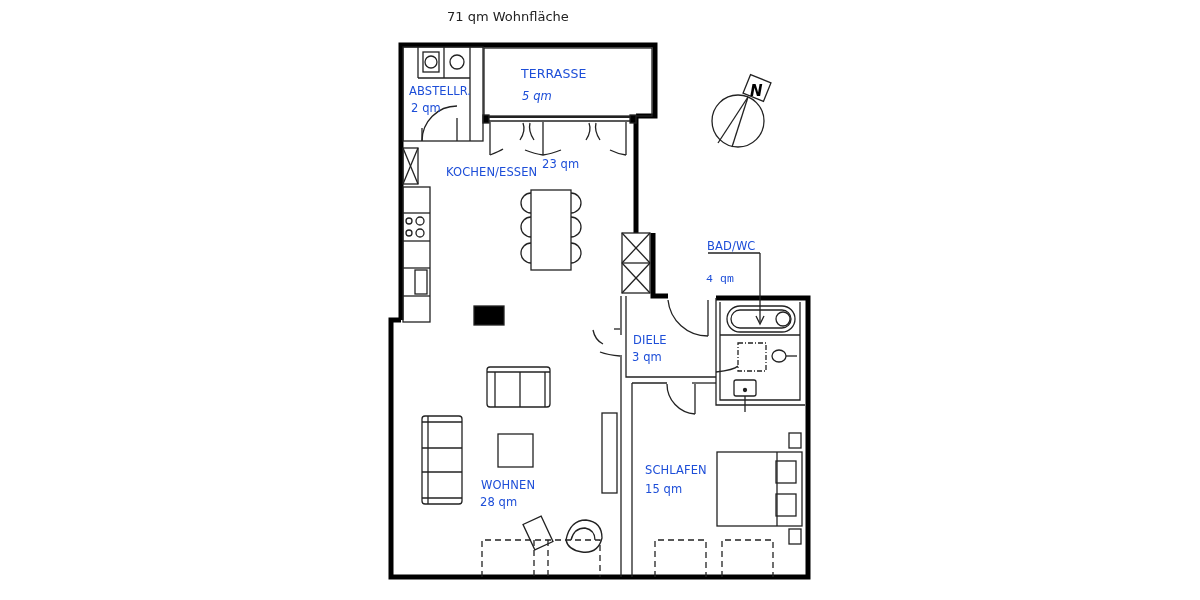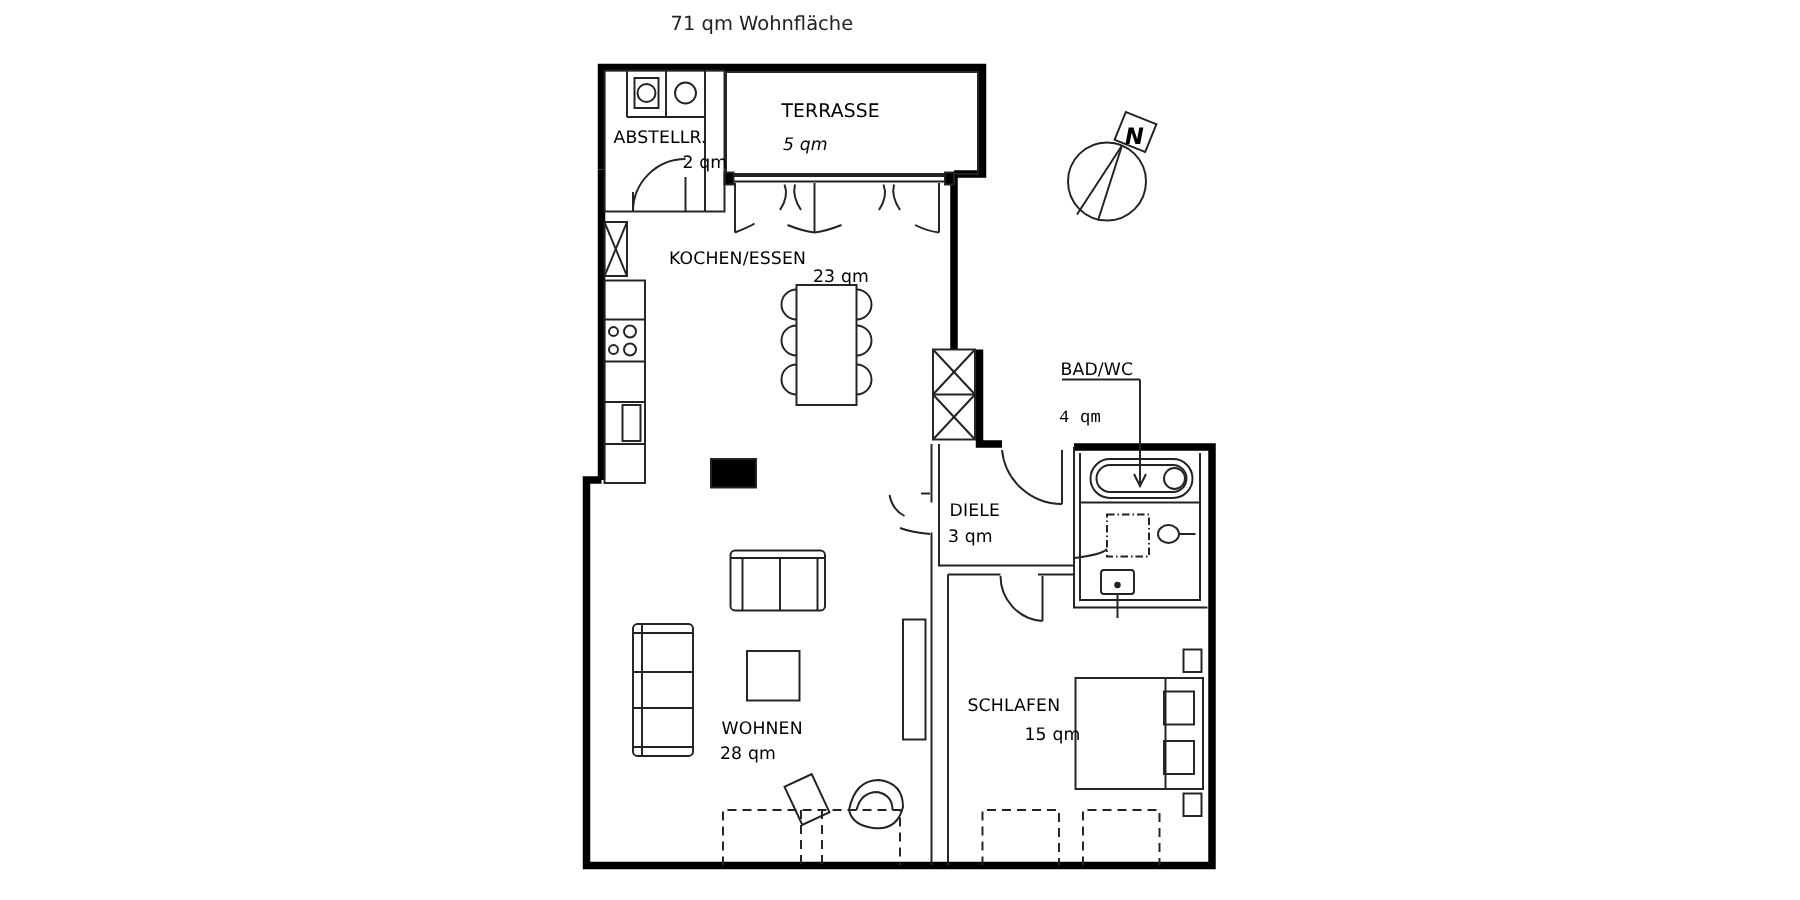--- a/index.html
+++ b/index.html
@@ -1,18 +1,18 @@
 <!DOCTYPE html>
 <html><head>
 <meta charset="utf-8">
 <style>
   html, body { margin:0; padding:0; background:#ffffff; }
   body { width:1200px; height:600px; position:relative; overflow:hidden; font-family:"DejaVu Sans", sans-serif; }
   .title { position:absolute; left:411px; top:9px; font-size:13px; color:#222;margin-left:36px; }
-  .lbl { position:absolute; font-size:11.5px; color:#000000; white-space:nowrap; letter-spacing:0.1px; }
+  .lbl { position:absolute; font-size:11.5px; color:#1d4ed8; white-space:nowrap; letter-spacing:0.1px; }
   svg { position:absolute; left:0; top:0; }
 </style>
 </head>
 <body>
 
 <div class="title">71 qm Wohnfläche</div>
 
 <svg width="1200" height="600" viewBox="0 0 1200 600">
   <g fill="none" stroke="#222" stroke-width="1.3">
 
@@ -172,25 +172,25 @@
       <circle cx="738" cy="121" r="26"></circle>
       <line x1="748" y1="97" x2="718" y2="143"></line>
       <line x1="748" y1="97" x2="732" y2="147"></line>
       <rect x="746" y="78" width="22" height="20" transform="rotate(22 757 88)" fill="#fff"></rect>
       <text x="750" y="96" font-size="15" font-weight="bold" font-style="italic" fill="#000" stroke="none" font-family="DejaVu Sans, sans-serif">N</text>
     </g>
   </g>
 </svg>
 
 <div class="lbl" style="left:409px;top:84px;">ABSTELLR.</div>
-<div class="lbl" style="left:411px;top:101px;margin-left:44px;">2 qm</div>
+<div class="lbl" style="left:411px;top:101px;">2 qm</div>
 <div class="lbl" style="left:521px;top:66px;font-size:12.5px;">TERRASSE</div>
 <div class="lbl" style="left:522px;top:89px;font-style:italic;">5 qm</div>
 <div class="lbl" style="left:446px;top:165px;">KOCHEN/ESSEN</div>
-<div class="lbl" style="left:542px;top:177px;">23 qm</div>
+<div class="lbl" style="left:542px;top:157px;">23 qm</div>
 <div class="lbl" style="left:707px;top:239px;">BAD/WC</div>
 <div class="lbl" style="left:706px;top:272px;font-family:Liberation Mono, monospace;">4 qm</div>
 <div class="lbl" style="left:633px;top:333px;">DIELE</div>
 <div class="lbl" style="left:632px;top:350px;">3 qm</div>
 <div class="lbl" style="left:481px;top:478px;">WOHNEN</div>
 <div class="lbl" style="left:480px;top:495px;">28 qm</div>
 <div class="lbl" style="left:645px;top:463px;">SCHLAFEN</div>
-<div class="lbl" style="left:645px;top:482px;margin-left:38px;">15 qm</div>
+<div class="lbl" style="left:645px;top:482px;">15 qm</div>
 
 </body></html>

